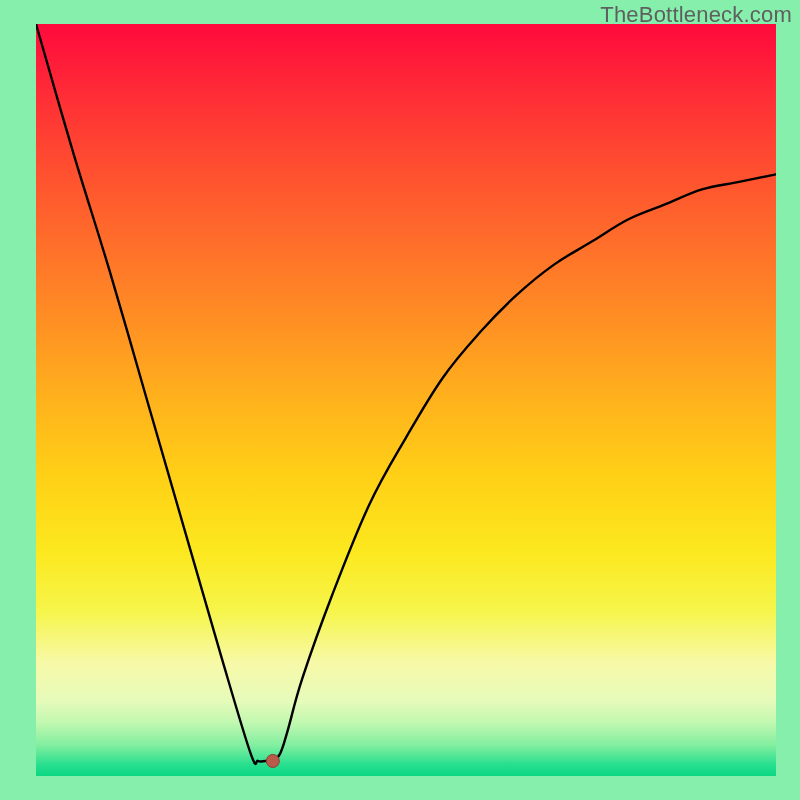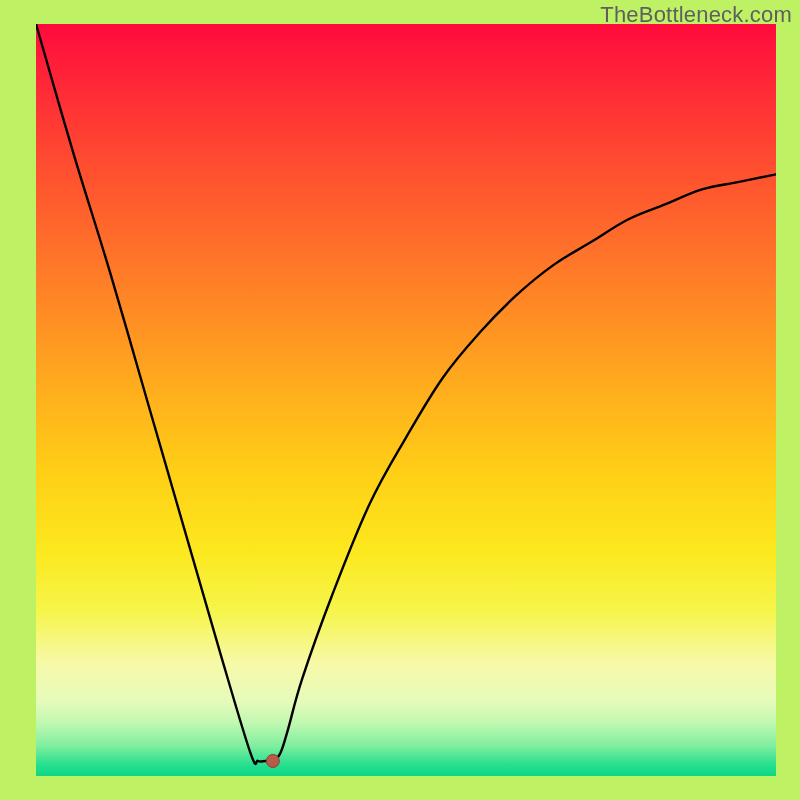--- a/index.html
+++ b/index.html
@@ -8,21 +8,21 @@
     width: 800px;
     height: 800px;
     background: #000;
     font-family: Arial, Helvetica, sans-serif;
     overflow: hidden;
   }
   .frame {
     position: relative;
     width: 800px;
     height: 800px;
-    background: #bef264;
+    background: #86efac;
   }
   .watermark {
     position: absolute;
     top: 2px;
     right: 8px;
     color: #5f5f5f;
     font-size: 22px;
     font-weight: 500;
     letter-spacing: 0.2px;
     z-index: 5;

